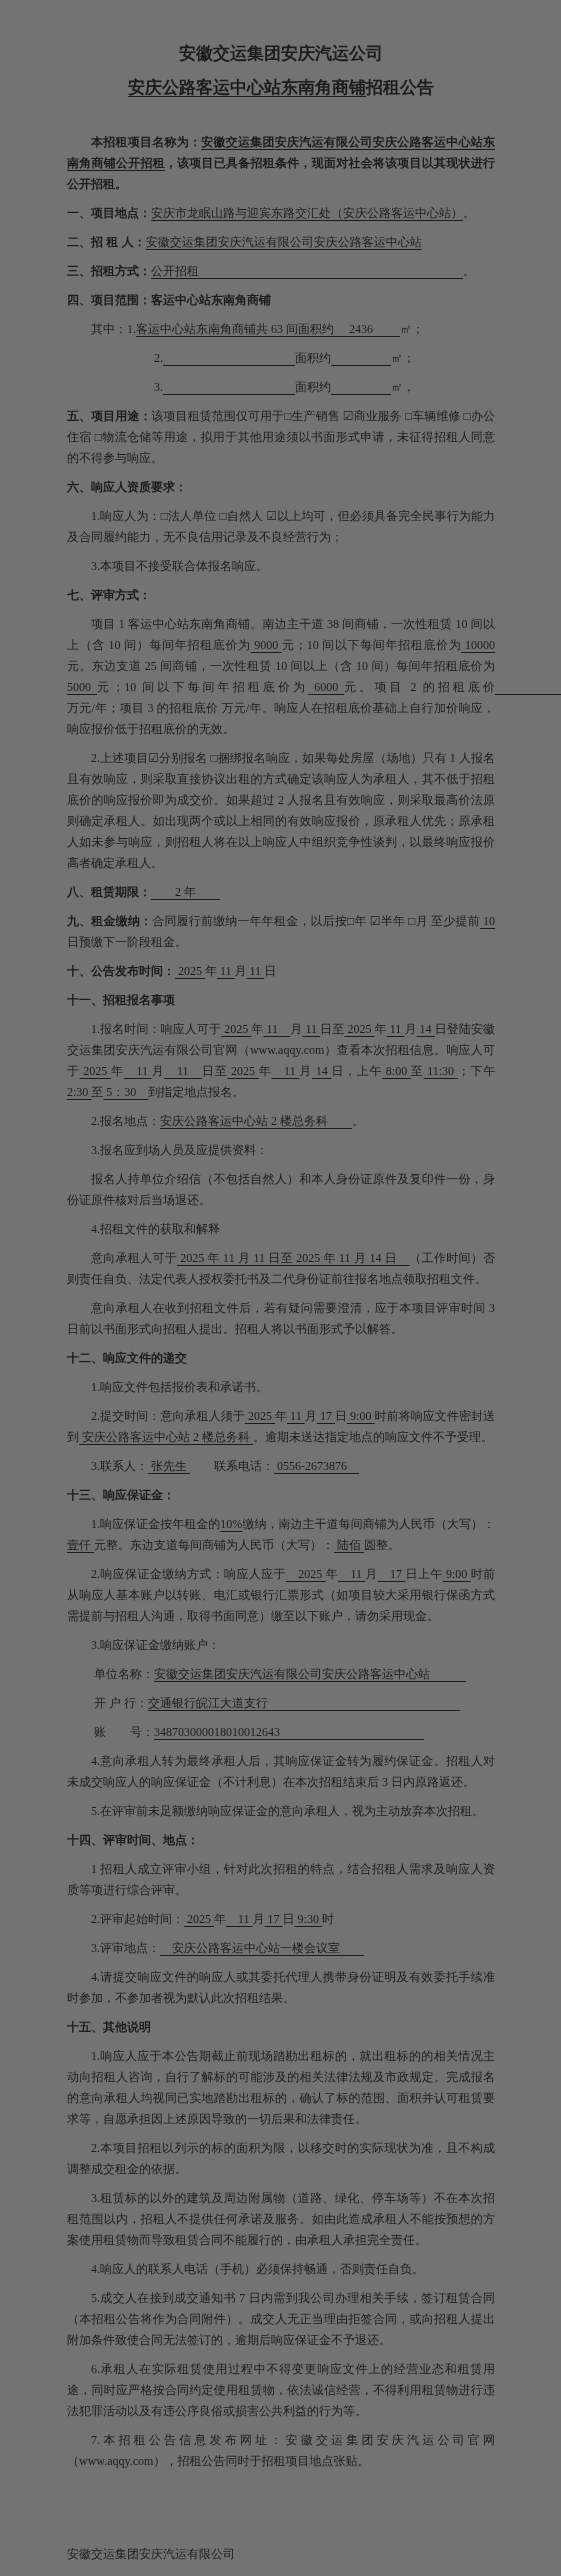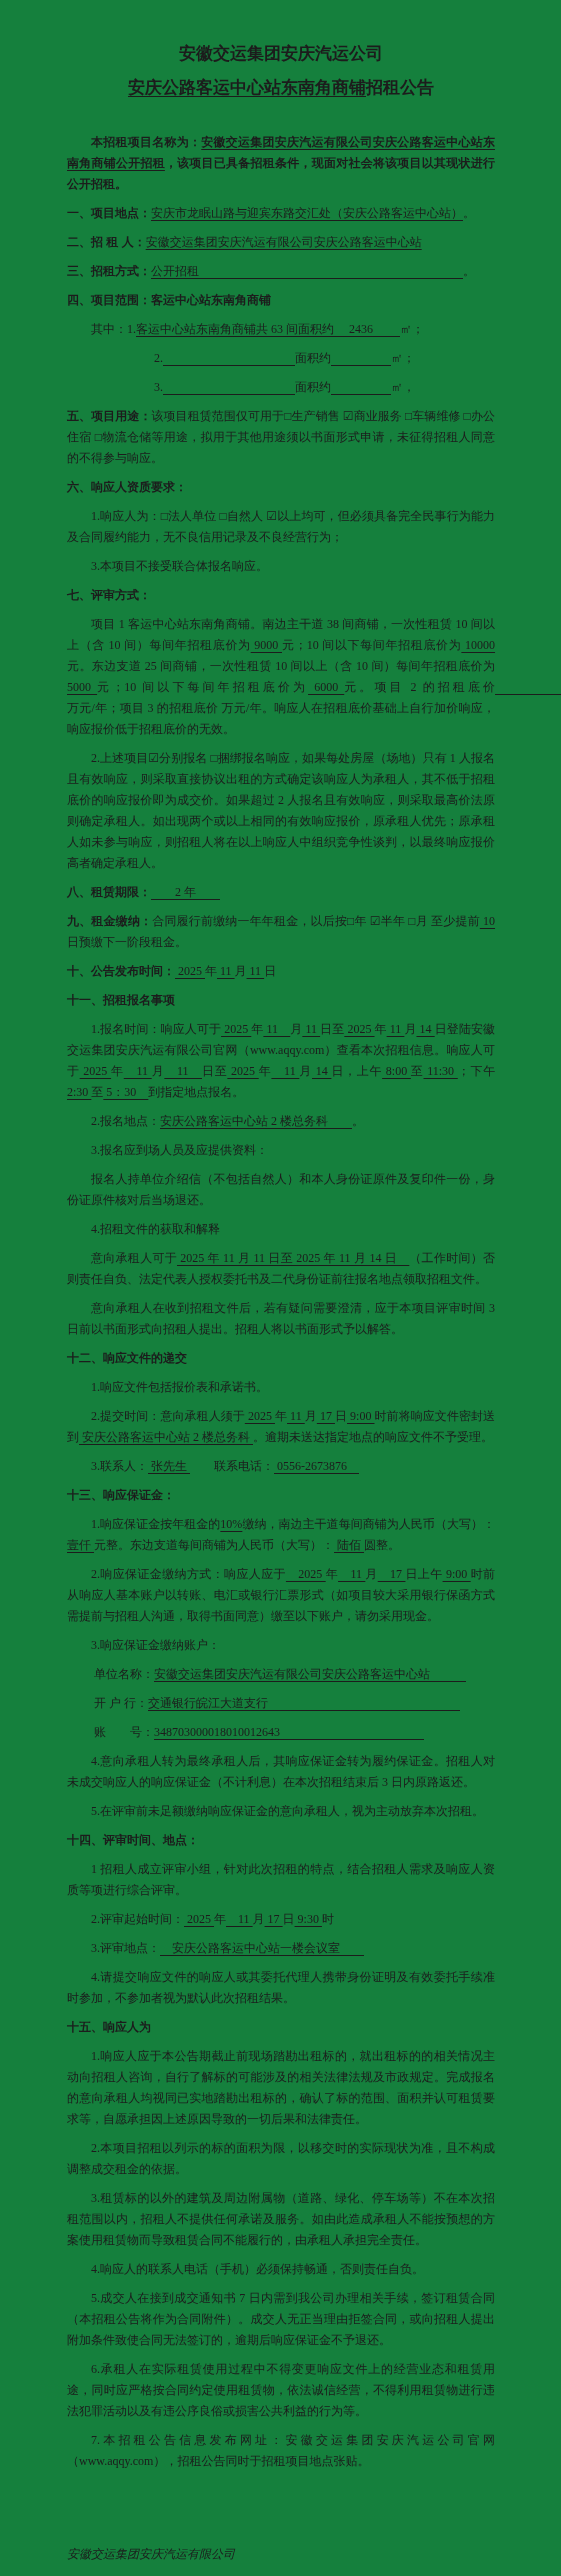--- a/index.html
+++ b/index.html
@@ -1,21 +1,21 @@
 <!DOCTYPE html>
 <html style="font-size:13px"><head>
 <meta charset="utf-8">
 <style>
   html, body { margin: 0; padding: 0; background: #ffffff; }
   .page {
     position: relative;
     width: 562px;
     height: 2576px;
     margin: 0 auto;
-    background: #15803d;
+    background: #737373;
     box-sizing: border-box;
     padding: 37px 59px 0 59px;
     overflow: hidden;
     font-family: "Liberation Serif", "DejaVu Serif", serif;
     color: #1c1c1c;
     font-size: 12px;
     line-height: 21px;
   }
   .t {
     text-align: center;
@@ -25,21 +25,21 @@
     font-family: "Liberation Sans", "DejaVu Sans", sans-serif;
   }
   .title-block { margin-bottom: 27px; }
   .doc-body p { margin: 8px; text-align: justify; }
   .plain {}
   .body  { text-indent: 24px; }
   .hang  { padding-left: 72px; text-indent: -72px; }
   .sub2  { padding-left: 87px; }
   .acct  { padding-left: 27px; }
   .sig   { text-align: right; padding-right: 66px; text-indent: 0; }
-  .sig-first { margin-top: 72px !important; font-style: italic; }
+  .sig-first { margin-top: 72px !important; }
   .sig2  { text-align: right; padding-right: 58px; text-indent: 0; }
   .date  { text-align: right; padding-right: 83px; margin-top: 37px !important; text-indent: 0; }
   .u { text-decoration: underline; text-underline-offset: 3.2px; text-decoration-thickness: 0.8px; }
   .b { font-weight: bold; font-family: "Liberation Sans", "DejaVu Sans", sans-serif; }
 </style>
 </head>
 <body>
 
 <div class="page">
   <div class="title-block">
@@ -88,21 +88,21 @@
       <p class="acct"><span>单位名称：</span><span class="u">安徽交运集团安庆汽运有限公司安庆公路客运中心站　　　</span></p>
       <p class="acct"><span>开 户 行：</span><span class="u">交通银行皖江大道支行　　　　　　　　　　　　　　　　</span></p>
       <p class="acct"><span>账　　号：</span><span class="u">348703000018010012643　　　　　　　　　　　　</span></p>
       <p class="body"><span>4.意向承租人转为最终承租人后，其响应保证金转为履约保证金。招租人对未成交响应人的响应保证金（不计利息）在本次招租结束后 3 日内原路返还。</span></p>
       <p class="body"><span>5.在评审前未足额缴纳响应保证金的意向承租人，视为主动放弃本次招租。</span></p>
       <p class="plain"><span class="b">十四、评审时间、地点：</span></p>
       <p class="body"><span>1 招租人成立评审小组，针对此次招租的特点，结合招租人需求及响应人资质等项进行综合评审。</span></p>
       <p class="body"><span>2.评审起始时间：</span><span class="u"> 2025 </span><span>年</span><span class="u">　11 </span><span>月</span><span class="u"> 17 </span><span>日</span><span class="u"> 9:30 </span><span>时</span></p>
       <p class="body"><span>3.评审地点：</span><span class="u">　安庆公路客运中心站一楼会议室　　</span></p>
       <p class="body"><span>4.请提交响应文件的响应人或其委托代理人携带身份证明及有效委托手续准时参加，不参加者视为默认此次招租结果。</span></p>
-      <p class="plain"><span class="b">十五、响应人为</span></p>
+      <p class="plain"><span class="b">十五、其他说明</span></p>
       <p class="body"><span>1.响应人应于本公告期截止前现场踏勘出租标的，就出租标的的相关情况主动向招租人咨询，自行了解标的可能涉及的相关法律法规及市政规定。完成报名的意向承租人均视同已实地踏勘出租标的，确认了标的范围、面积并认可租赁要求等，自愿承担因上述原因导致的一切后果和法律责任。</span></p>
       <p class="body"><span>2.本项目招租以列示的标的面积为限，以移交时的实际现状为准，且不构成调整成交租金的依据。</span></p>
       <p class="body"><span>3.租赁标的以外的建筑及周边附属物（道路、绿化、停车场等）不在本次招租范围以内，招租人不提供任何承诺及服务。如由此造成承租人不能按预想的方案使用租赁物而导致租赁合同不能履行的，由承租人承担完全责任。</span></p>
       <p class="body"><span>4.响应人的联系人电话（手机）必须保持畅通，否则责任自负。</span></p>
       <p class="body"><span>5.成交人在接到成交通知书 7 日内需到我公司办理相关手续，签订租赁合同（本招租公告将作为合同附件）。成交人无正当理由拒签合同，或向招租人提出附加条件致使合同无法签订的，逾期后响应保证金不予退还。</span></p>
       <p class="body"><span>6.承租人在实际租赁使用过程中不得变更响应文件上的经营业态和租赁用途，同时应严格按合同约定使用租赁物，依法诚信经营，不得利用租赁物进行违法犯罪活动以及有违公序良俗或损害公共利益的行为等。</span></p>
       <p class="body"><span>7.本招租公告信息发布网址：安徽交运集团安庆汽运公司官网（www.aqqy.com），招租公告同时于招租项目地点张贴。</span></p>
       <p class="sig sig-first"><span>安徽交运集团安庆汽运有限公司</span></p>
       <p class="sig2"><span class="u">安庆公路客运中心站</span><span> 分公司</span></p>
       <p class="date"><span>2025 年 11 月 11 日</span></p>

